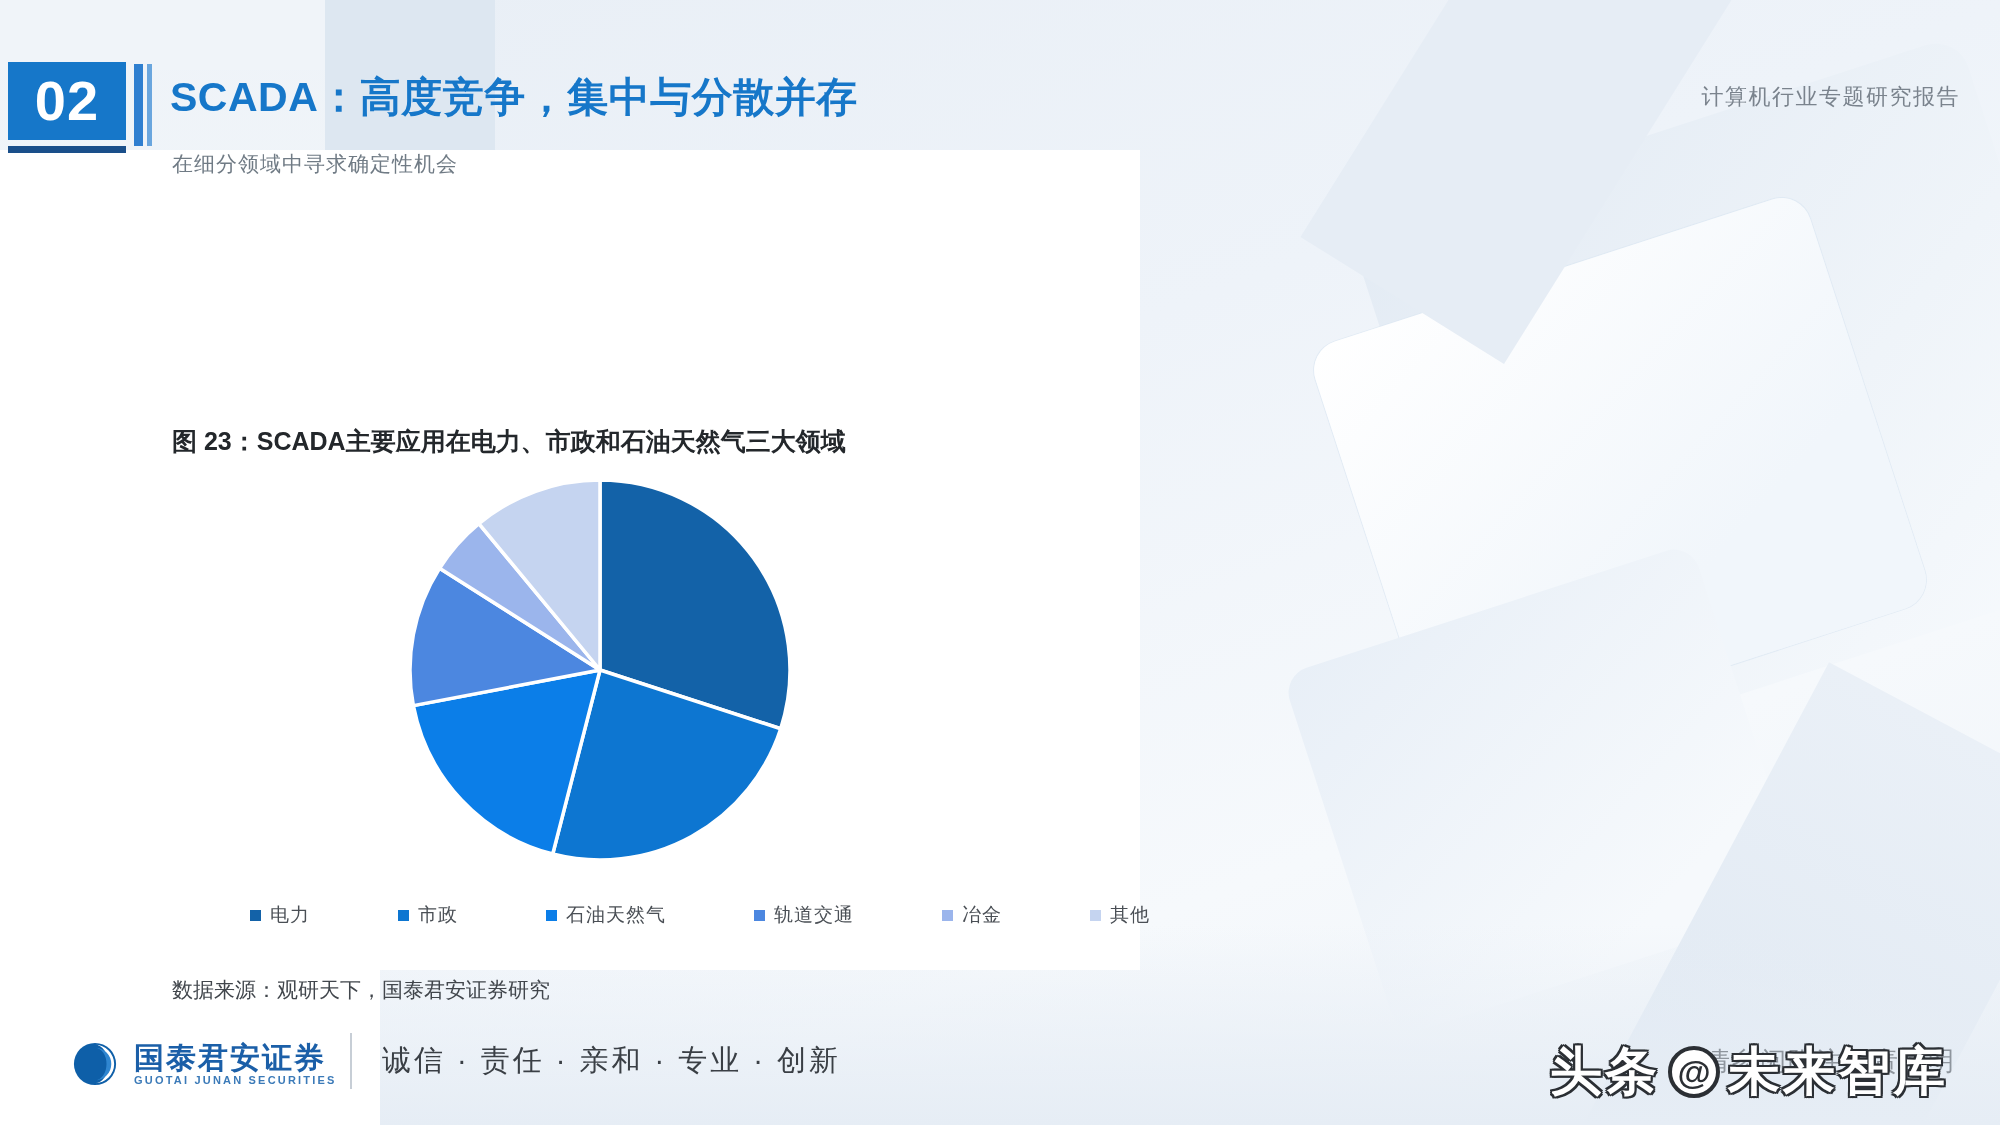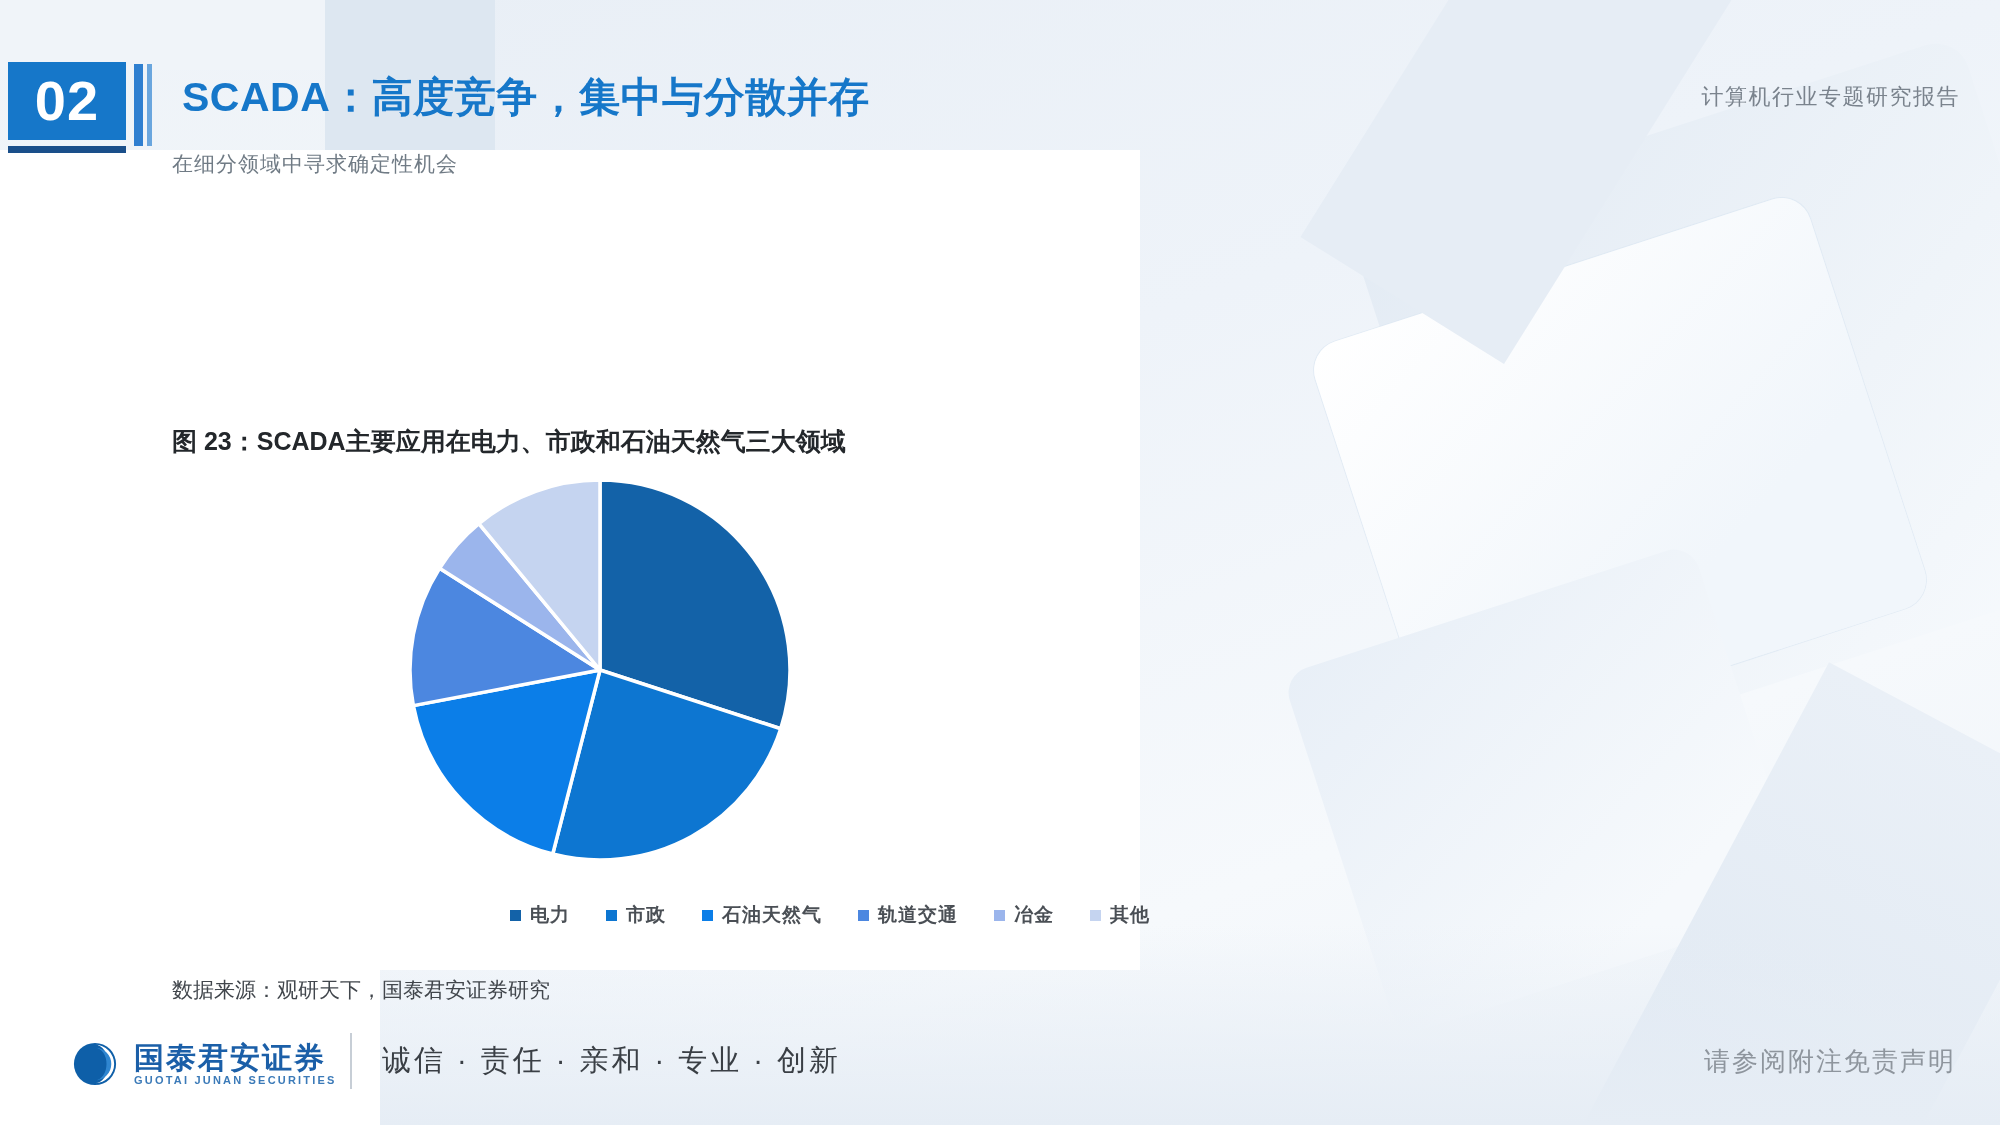--- a/index.html
+++ b/index.html
@@ -93,21 +93,21 @@
   }
   .title-bar {
     position: absolute; left: 134px; top: 64px; width: 9px; height: 82px;
     background: #2f7fd0;
   }
   .title-bar2 {
     position: absolute; left: 147px; top: 64px; width: 5px; height: 82px;
     background: #6aa6de;
   }
   .slide-title {
-    position: absolute; left: 182px; top: 70px;
+    position: absolute; left: 170px; top: 70px;
     font-size: 41px; font-weight: 700; color: #1677c9;
     letter-spacing: 0.5px; white-space: nowrap;
   }
   .slide-subtitle {
     position: absolute; left: 172px; top: 150px;
     font-size: 21px; color: #707b85; letter-spacing: 1px; white-space: nowrap;
   }
   .header-right {
     position: absolute; right: 40px; top: 82px;
     font-size: 22px; color: #7a838d; letter-spacing: 1.5px; white-space: nowrap;
@@ -130,23 +130,22 @@
   .chart-area {
     position: absolute; left: 150px; top: 470px; width: 1120px; height: 470px;
   }
   .pie-wrap {
     position: absolute; left: 250px; top: 0px; width: 400px; height: 400px;
   }
   .pie-svg { display: block; width: 400px; height: 400px; }
 
   .legend {
     position: absolute; left: 100px; top: 432px; width: 900px;
-    display: flex; justify-content: flex-end; align-items: center;
+    display: flex; justify-content: space-between; align-items: center;
     gap: 36px;
-    font-weight: bold;
   }
   .legend-item { display: flex; align-items: center; gap: 9px; }
   .legend-swatch { width: 11px; height: 11px; display: block; }
   .legend-label {
     font-family: "Liberation Serif", "DejaVu Serif", serif;
     font-size: 19px; color: #4a4f55; letter-spacing: 1px; white-space: nowrap;
   }
 
   .source-note {
     position: absolute; left: 172px; top: 955px;
@@ -291,14 +290,19 @@
       <div class="logo-text-col">
         <div class="logo-cn">国泰君安证券</div>
         <div class="logo-en">GUOTAI JUNAN SECURITIES</div>
       </div>
     </div>
     <div class="footer-divider"></div>
     <div class="footer-slogan">诚信 · 责任 · 亲和 · 专业 · 创新</div>
     <div class="footer-disclaimer">请参阅附注免责声明</div>
   </div>
 
+  <div class="watermark">
+    <span>头条</span>
+    <span class="wm-at">@</span>
+    <span>未来智库</span>
+  </div>
 
 </div>
 
 </body></html>

